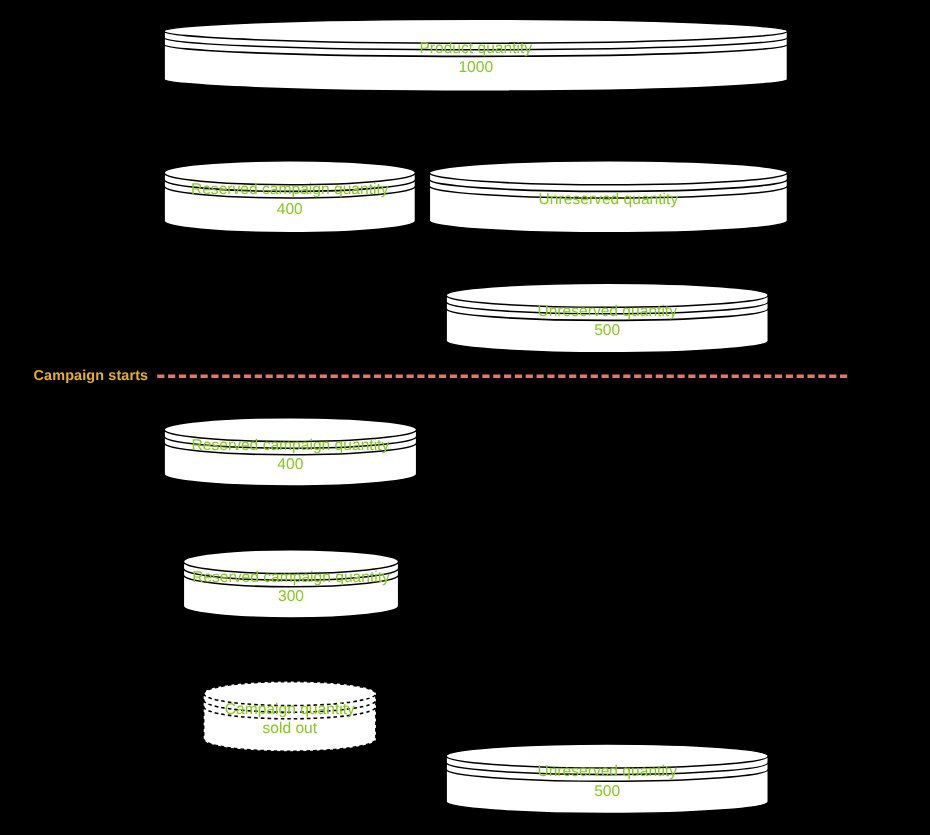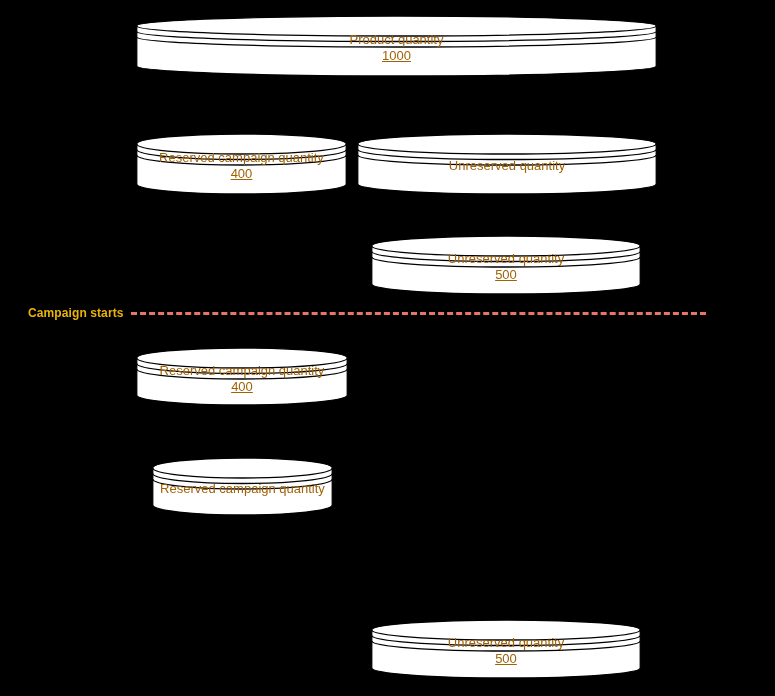--- a/index.html
+++ b/index.html
@@ -35,29 +35,29 @@
     left: 0;
     top: 0;
     display: block;
     overflow: visible;
   }
   .cyl-label {
     position: absolute;
     left: 0;
     right: 0;
     text-align: center;
-    color: #a16207;
+    color: #84cc16;
     font-size: 13px;
     line-height: 16px;
     font-family: "Liberation Sans", sans-serif;
     white-space: nowrap;
     pointer-events: none;
   }
   .cyl-label .l1 { display: block; }
-  .cyl-label .l2 { display: block; text-decoration: underline; }
+  .cyl-label .l2 { display: block; }
 
   
   .marker {
     position: absolute;
     display: flex;
     align-items: center;
   }
   .marker-label {
     font-family: "Liberation Sans", sans-serif;
     font-size: 12px;
@@ -138,20 +138,33 @@
     </div>
     <div class="cylinder" style="left: 152px; top: 458px; width: 181px; height: 57px;">
       <svg class="cyl-svg" width="181" height="57" viewBox="0 0 181 57">
         <path d="M 0.75,10 A 89.75,10 0 0 1 180.25,10 L 180.25,47 A 89.75,10 0 0 1 0.75,47 Z" fill="#ffffff" stroke="#000000" stroke-width="1.3"></path>
         <path d="M 0.75,10 A 89.75,10 0 0 0 180.25,10" fill="none" stroke="#000000" stroke-width="1.3"></path>
         <path d="M 0.75,15.5 A 89.75,10 0 0 0 180.25,15.5" fill="none" stroke="#000000" stroke-width="1.3"></path>
         <path d="M 0.75,21 A 89.75,10 0 0 0 180.25,21" fill="none" stroke="#000000" stroke-width="1.3"></path>
       </svg>
       <div class="cyl-label" style="top: 30.5px; transform: translateY(-50%);">
         <span class="l1">Reserved campaign quantity</span>
+        <span class="l2">300</span>
+      </div>
+    </div>
+    <div class="cylinder" style="left: 169px; top: 568px; width: 145px; height: 58px;">
+      <svg class="cyl-svg" width="145" height="58" viewBox="0 0 145 58">
+        <path d="M 0.75,10 A 71.75,10 0 0 1 144.25,10 L 144.25,48 A 71.75,10 0 0 1 0.75,48 Z" fill="#ffffff" stroke="#000000" stroke-width="1.3" stroke-dasharray="3,2.5"></path>
+        <path d="M 0.75,10 A 71.75,10 0 0 0 144.25,10" fill="none" stroke="#000000" stroke-width="1.3" stroke-dasharray="3,2.5"></path>
+        <path d="M 0.75,15.5 A 71.75,10 0 0 0 144.25,15.5" fill="none" stroke="#000000" stroke-width="1.3" stroke-dasharray="3,2.5"></path>
+        <path d="M 0.75,21 A 71.75,10 0 0 0 144.25,21" fill="none" stroke="#000000" stroke-width="1.3" stroke-dasharray="3,2.5"></path>
+      </svg>
+      <div class="cyl-label" style="top: 31px; transform: translateY(-50%);">
+        <span class="l1">Campaign quantity</span>
+        <span class="l2">sold out</span>
       </div>
     </div>
     <div class="cylinder" style="left: 371px; top: 620px; width: 270px; height: 58px;">
       <svg class="cyl-svg" width="270" height="58" viewBox="0 0 270 58">
         <path d="M 0.75,10 A 134.25,10 0 0 1 269.25,10 L 269.25,48 A 134.25,10 0 0 1 0.75,48 Z" fill="#ffffff" stroke="#000000" stroke-width="1.3"></path>
         <path d="M 0.75,10 A 134.25,10 0 0 0 269.25,10" fill="none" stroke="#000000" stroke-width="1.3"></path>
         <path d="M 0.75,15.5 A 134.25,10 0 0 0 269.25,15.5" fill="none" stroke="#000000" stroke-width="1.3"></path>
         <path d="M 0.75,21 A 134.25,10 0 0 0 269.25,21" fill="none" stroke="#000000" stroke-width="1.3"></path>
       </svg>
       <div class="cyl-label" style="top: 31px; transform: translateY(-50%);">

